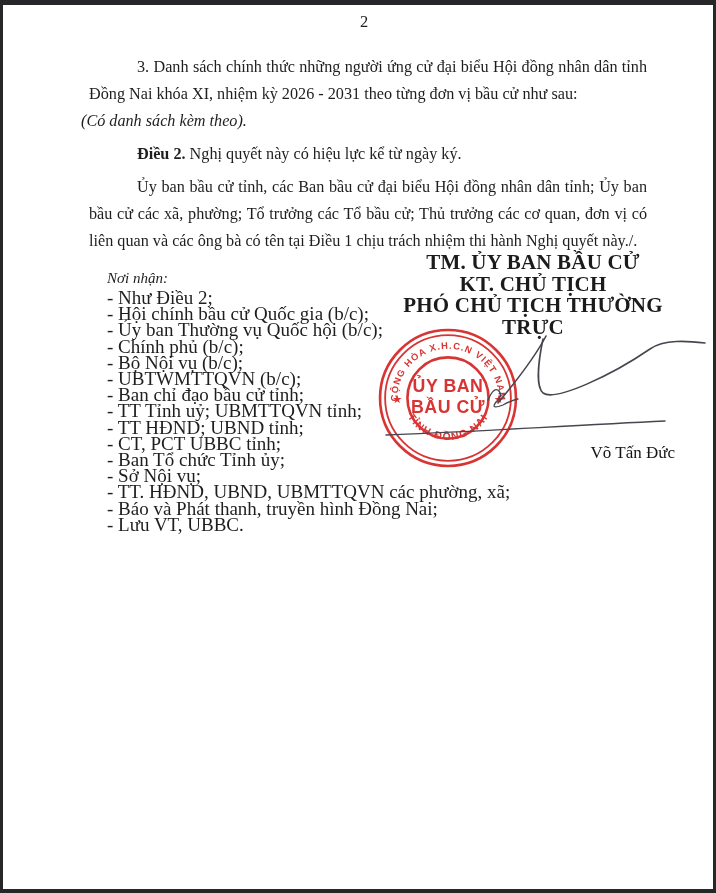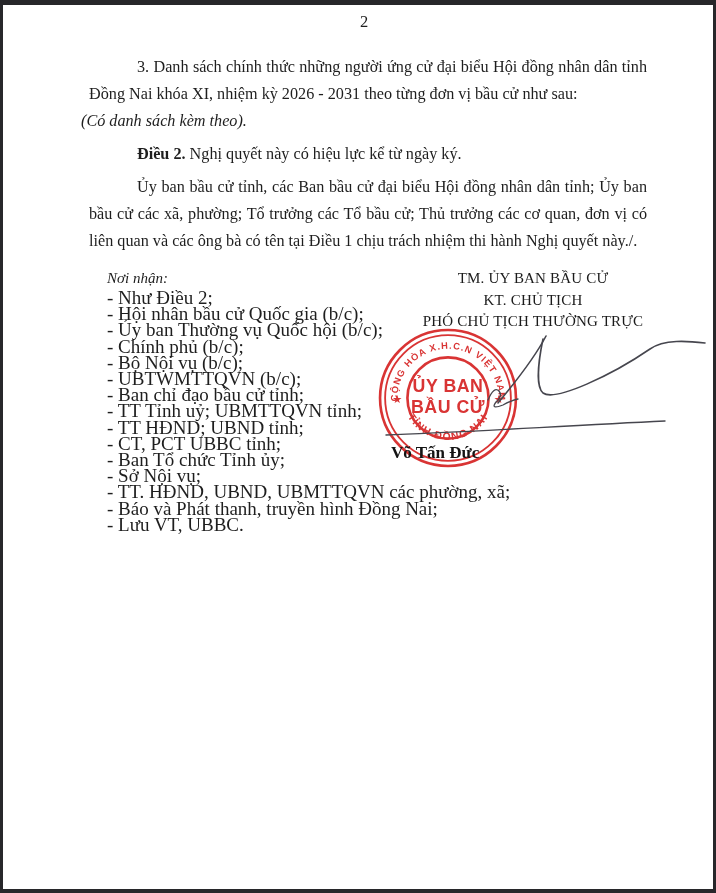--- a/index.html
+++ b/index.html
@@ -23,25 +23,25 @@
 
   
   .noi-nhan { position:absolute; left:104px; top:264px; width:310px;
               color:#1e1e1e; }
   .noi-nhan-head { font-weight:normal; font-style:italic; font-size:15px;
                    line-height:19px; margin-bottom:2px; }
   .noi-nhan ul { list-style:none; }
   .noi-nhan li { font-size:19px; line-height:16.2px; white-space:nowrap; }
 
   
-  .sign-head { position:absolute; left:388px; top:263px; width:284px;
-               text-align:center; font-weight:normal; font-size:15px;
+  .sign-head { position:absolute; left:388px; top:247px; width:284px;
+               text-align:center; font-weight:bold; font-size:21px;
                line-height:21.5px; color:#1b1b1b; letter-spacing:0.2px; }
   .signer-name { position:absolute; left:388px; top:438px; width:284px;
-                 text-align:left; font-weight:bold; font-size:17px;
+                 text-align:right; font-weight:normal; font-size:17px;
                  color:#141414; }
 
   .stamp { position:absolute; left:374px; top:322px; width:142px; height:142px; }
   .sig-ink { position:absolute; left:377px; top:306px; width:333px; height:135px; }
 </style>
 </head>
 <body>
 
 <div class="page">
 
@@ -54,21 +54,21 @@
 
     <p class="p-indent p-space"><span class="b">Điều 2.</span><span> Nghị quyết này có hiệu lực kể từ ngày ký.</span></p>
 
     <p class="p-indent p-space">Ủy ban bầu cử tỉnh, các Ban bầu cử đại biểu Hội đồng nhân dân tỉnh; Ủy ban bầu cử các xã, phường; Tổ trưởng các Tổ bầu cử; Thủ trưởng các cơ quan, đơn vị có liên quan và các ông bà có tên tại Điều 1 chịu trách nhiệm thi hành Nghị quyết này./.</p>
   </div>
 
   <div class="noi-nhan">
     <div class="noi-nhan-head">Nơi nhận:</div>
     <ul>
       <li>- Như Điều 2;</li>
-      <li>- Hội nhân bầu cử Quốc gia (b/c);</li>
+      <li>- Hội chính bầu cử Quốc gia (b/c);</li>
       <li>- Ủy ban Thường vụ Quốc hội (b/c);</li>
       <li>- Chính phủ (b/c);</li>
       <li>- Bộ Nội vụ (b/c);</li>
       <li>- UBTWMTTQVN (b/c);</li>
       <li>- Ban chỉ đạo bầu cử tỉnh;</li>
       <li>- TT Tỉnh uỷ; UBMTTQVN tỉnh;</li>
       <li>- TT HĐND; UBND tỉnh;</li>
       <li>- CT, PCT UBBC tỉnh;</li>
       <li>- Ban Tổ chức Tỉnh ủy;</li>
       <li>- Sở Nội vụ;</li>

